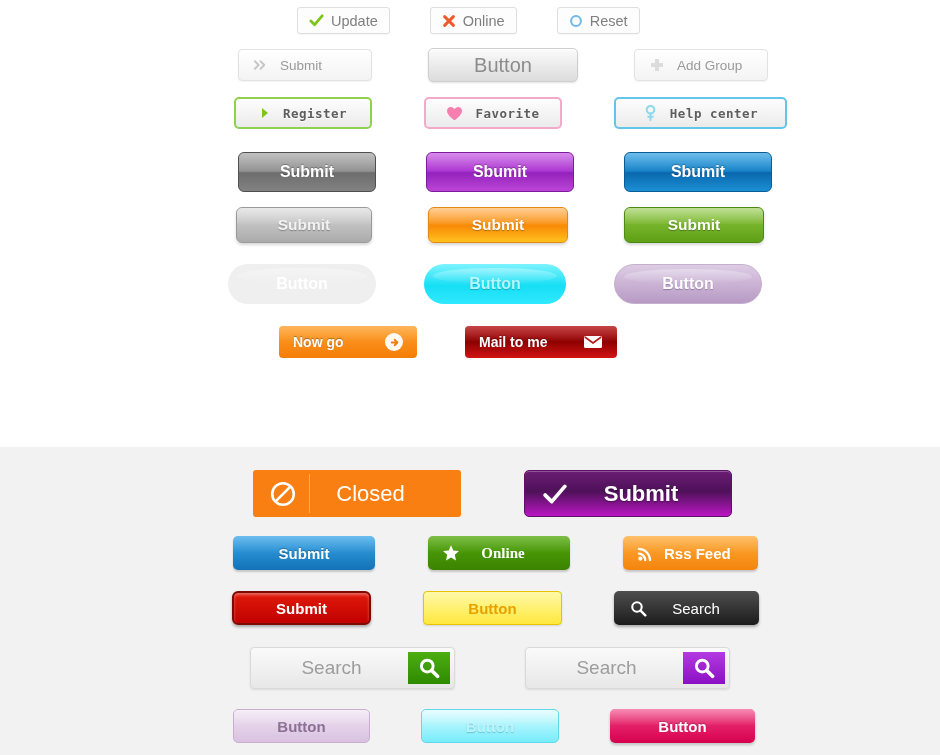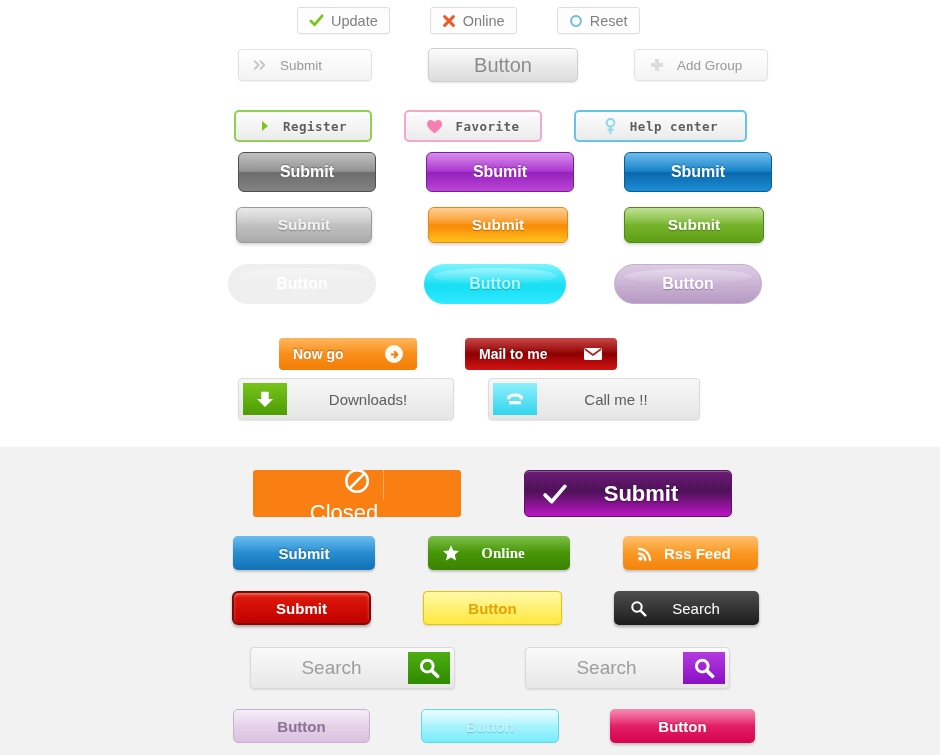--- a/index.html
+++ b/index.html
@@ -130,21 +130,21 @@
   .sp-green{background:linear-gradient(#77c41a,#4d9c05);}
   .sp-cyan{background:linear-gradient(#8df0fb,#33d4ee);}
 
   
   .big{
     height:47px;border-radius:3px;font-size:22px;color:#fff;
     position:relative;overflow:hidden;
   }
   .big .ico{width:52px;height:100%;justify-content:center;}
   .big .lbl{flex:1;text-align:center;padding-right:26px;}
-  .bg-orange{background:#f97f12;flex-direction:column;}
+  .bg-orange{background:#f97f12;}
   .bg-orange .ico{border-right:1px solid rgba(255,255,255,.35);}
   .bg-purple{background:linear-gradient(#6b1d73,#4e1159 45%,#bb16c4 100%);
     border:1px solid #5d1166;border-radius:5px;
     box-shadow:inset 0 1px 0 rgba(255,255,255,.25);}
   .bg-purple .lbl{font-weight:bold;text-shadow:0 1px 2px rgba(0,0,0,.4);}
 
   
   .med{
     height:34px;border-radius:4px;font-size:15px;color:#fff;font-weight:bold;
     position:relative;overflow:hidden;gap:10px;padding:0 14px;
@@ -240,21 +240,21 @@
     <button class="soft btn" style="width:134px;justify-content:flex-start;">
       <span class="ico">
         <svg width="16" height="16" viewBox="0 0 16 16">
             <path d="M6 2 H10 V6 H14 V10 H10 V14 H6 V10 H2 V6 H6 Z" fill="#dcdcdc"></path>
           </svg>
       </span>
       <span class="lbl">Add Group</span>
     </button>
   </div>
 
-  <div class="row" style="left:234px;top:110px;gap:32px;">
+  <div class="row" style="left:234px;top:97px;gap:52px;">
     <button class="outl btn" style="width:138px;">
       <span class="ico">
         <svg width="12" height="14" viewBox="0 0 12 14">
             <path d="M3 2 L9 7 L3 12 Z" fill="#7fc41b"></path>
           </svg>
       </span>
       <span class="lbl">Register</span>
     </button>
     <button class="outl pink btn" style="width:138px;">
       <span class="ico">
@@ -305,58 +305,40 @@
       <span class="lbl p-dark-lbl">Button</span>
     </button>
     <button class="pill p-cyan btn" style="width:142px;">
       <span class="lbl">Button</span>
     </button>
     <button class="pill p-lilac btn" style="width:148px;">
       <span class="lbl">Button</span>
     </button>
   </div>
 
-  <div class="row" style="left:239px;top:338px;gap:48px;padding-left:40px;">
+  <div class="row" style="left:239px;top:326px;gap:48px;padding-left:40px;">
     <button class="bar b-orange btn" style="width:138px;">
       <span class="lbl">Now go</span>
       <span class="ico circ">
         <svg width="11" height="11" viewBox="0 0 12 12">
             <path d="M3 6 H9 M6.2 3 L9.2 6 L6.2 9" stroke="#f47d05" stroke-width="2" fill="none" stroke-linecap="round" stroke-linejoin="round"></path>
           </svg>
       </span>
     </button>
     <button class="bar b-red btn" style="width:152px;">
       <span class="lbl">Mail to me</span>
       <span class="ico">
         <svg width="20" height="14" viewBox="0 0 20 14">
             <rect x="1" y="1" width="18" height="12" rx="1.5" fill="#fff"></rect>
             <path d="M1.8 2 L10 8 L18.2 2" stroke="#b71212" stroke-width="1.6" fill="none"></path>
           </svg>
       </span>
     </button>
   </div>
 
-  <div class="row" style="left:238px;top:378px;gap:34px;">
-    <div class="split btn" style="width:216px;">
-      <span class="ico sp-green">
-        <svg width="20" height="20" viewBox="0 0 14 14">
-            <path d="M4.4 2 H9.6 V7 H12.6 L7 12.6 L1.4 7 H4.4 Z" fill="#ffffff"></path>
-          </svg>
-      </span>
-      <span class="lbl">Downloads!</span>
-    </div>
-    <div class="split btn" style="width:212px;">
-      <span class="ico sp-cyan">
-        <svg width="22" height="18" viewBox="0 0 22 18">
-            <path d="M11 3.4 C6.4 3.4 3 5.2 3 7.6 L3 9.2 L6.4 9.2 L6.4 7.4 C7.6 6.8 9.2 6.5 11 6.5 C12.8 6.5 14.4 6.8 15.6 7.4 L15.6 9.2 L19 9.2 L19 7.6 C19 5.2 15.6 3.4 11 3.4 Z M5 11 H17 V14.2 H5 Z" fill="#ffffff"></path>
-          </svg>
-      </span>
-      <span class="lbl">Call me !!</span>
-    </div>
-  </div>
 
   <div class="row" style="left:253px;top:470px;gap:63px;">
     <div class="big bg-orange btn" style="width:208px;">
       <span class="ico">
         <svg width="28" height="28" viewBox="0 0 26 26">
             <circle cx="13" cy="13" r="10" fill="none" stroke="#ffffff" stroke-width="2.4"></circle>
             <path d="M6.2 19.8 L19.8 6.2" stroke="#ffffff" stroke-width="2.4" stroke-linecap="round"></path>
           </svg>
       </span>
       <span class="lbl">Closed</span>

